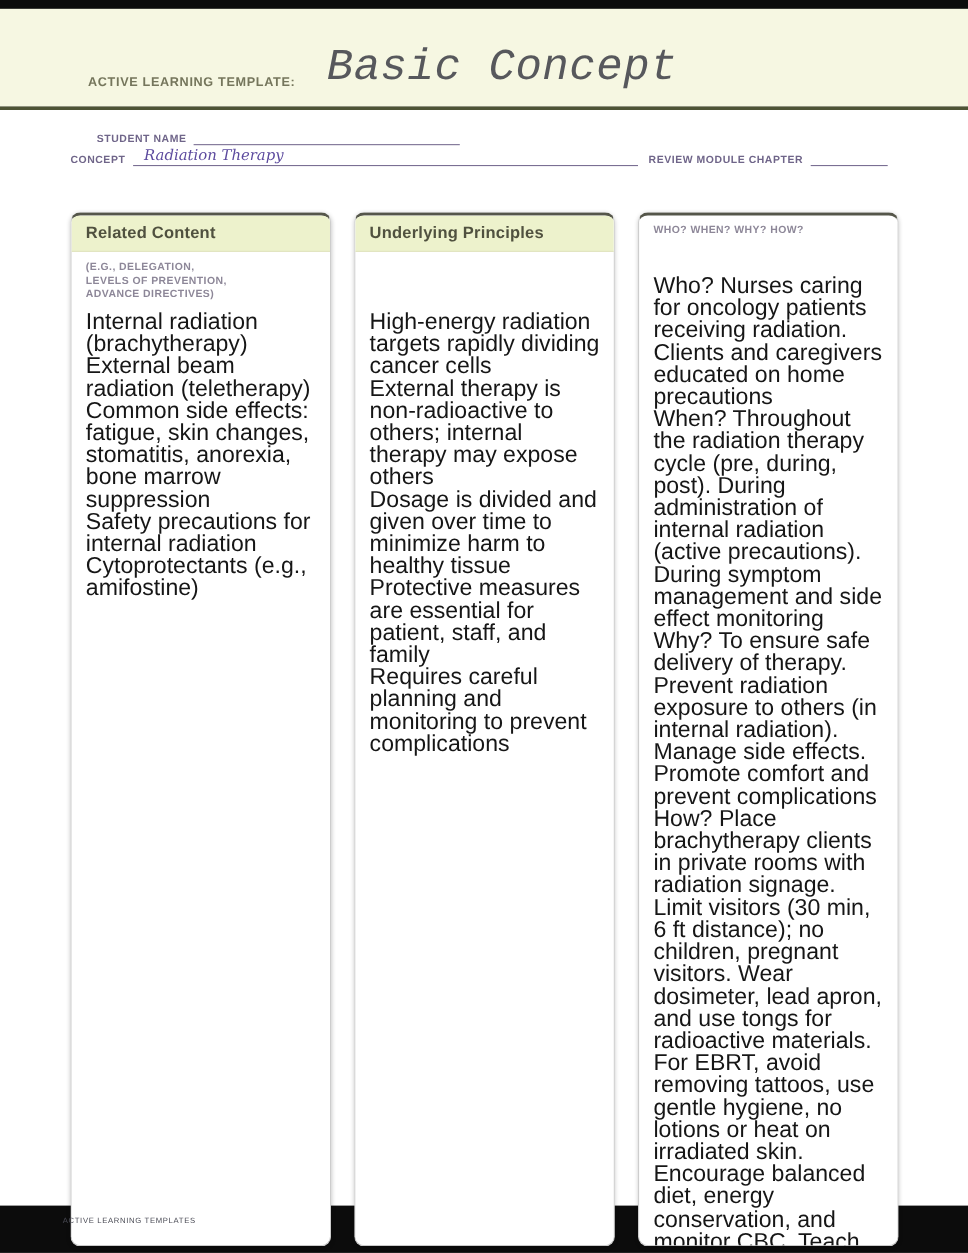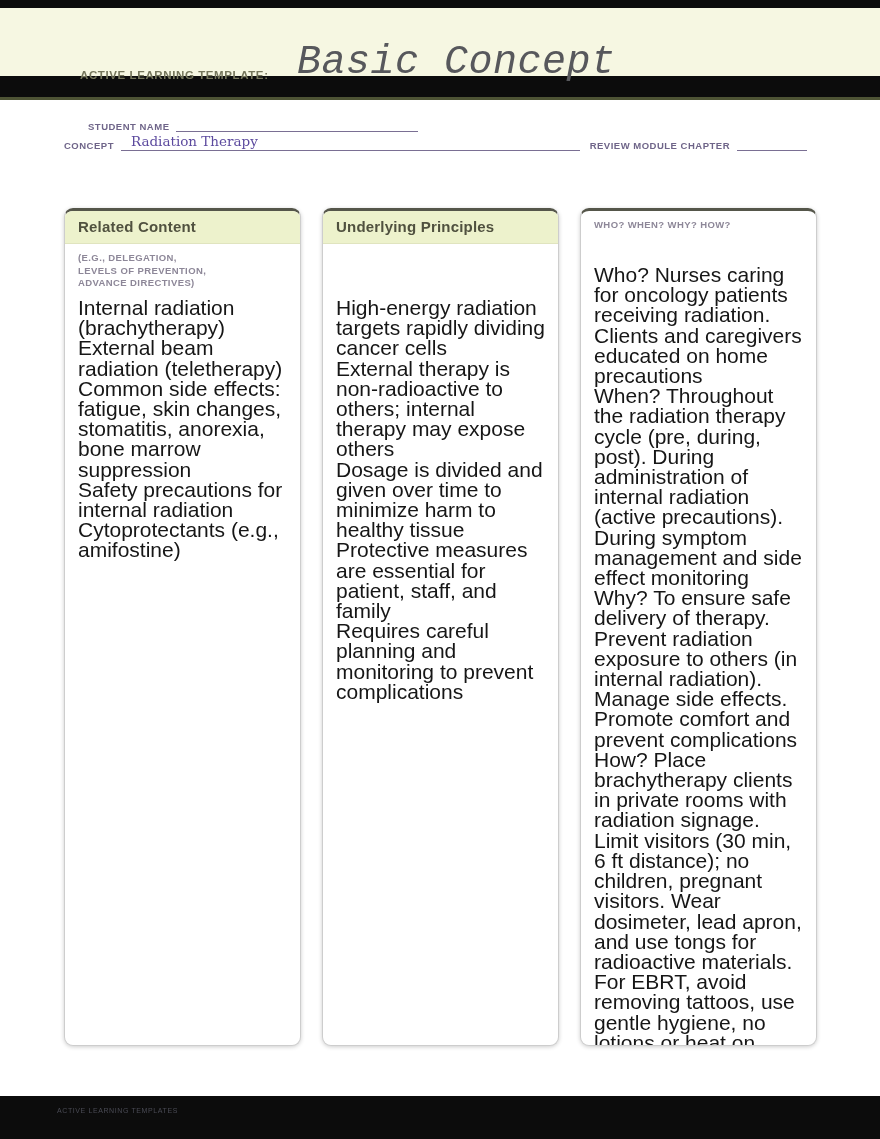--- a/index.html
+++ b/index.html
@@ -6,21 +6,21 @@
   body {
     width: 880px; height: 1139px;
     position: relative;
     background: #0c0c0c;
     font-family: "Liberation Sans", sans-serif;
     overflow: hidden;
   }
 
   
   .band {
-    position: absolute; top: 8px; left: 0; right: 0; height: 68px;
+    position: absolute; top: 8px; left: 0; right: 0; height: 89px;
     background: #f6f7e2;
   }
   .tmpl-label {
     position: absolute; left: 80px; top: 61px;
     font-size: 11.5px; font-weight: bold;
     letter-spacing: .6px; color: #75765c;
     white-space: nowrap;
   }
   .tmpl-title {
     position: absolute; left: 297px; top: 33px;
@@ -52,28 +52,28 @@
   }
   .row-student .blank { width: 242px; margin-left: 7px; }
   .row-concept {
     position: absolute; top: 37px; left: 64px; right: 73px;
     display: flex; align-items: flex-end;
   }
   .blank-concept { flex: 1; margin: 0 10px 0 7px; position: relative; }
   .concept-value {
     position: absolute; left: 10px; bottom: 1px;
     font-family: "DejaVu Serif", "Liberation Serif", serif;
-    font-size: 13.5px; color: #5c4a9e;
+    font-style: italic; font-size: 13.5px; color: #5c4a9e;
     white-space: nowrap;
   }
   .blank-review { width: 70px; margin-left: 7px; }
 
   
   .cards {
-    position: absolute; top: 108px; left: 64px; right: 63px; height: 838px;
+    position: absolute; top: 93px; left: 64px; right: 63px; height: 940px;
     display: flex; gap: 21px;
   }
   .card {
     flex: 1; min-width: 0;
     background: #ffffff;
     border: 1px solid #cdcdcd;
     border-top: 3px solid #55564a;
     border-radius: 9px;
     box-shadow: 0 1px 4px rgba(0,0,0,.20);
     overflow: hidden;

